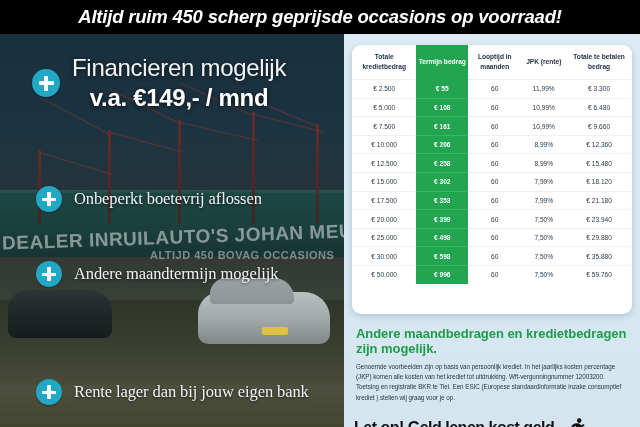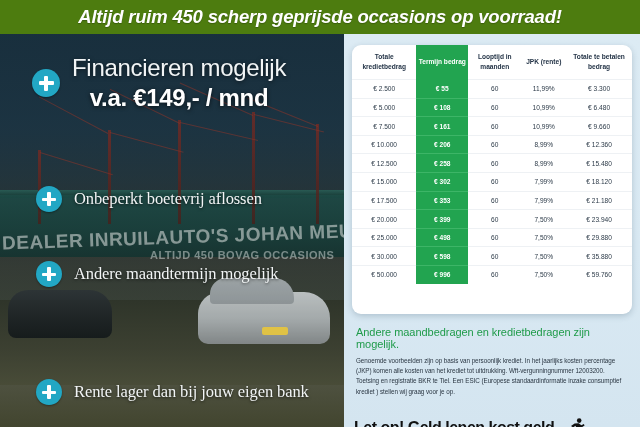--- a/index.html
+++ b/index.html
@@ -87,21 +87,21 @@
     white-space: nowrap;
     font-family: "Liberation Sans", sans-serif;
     user-select: none;
   }
   .sign-a { left: 2px; top: 226px; font-size: 19px; transform: rotate(-2deg); }
   .sign-b { left: 150px; top: 249px; font-size: 11px; color: rgba(220,226,224,0.5); }
 
   
   .banner {
     position: absolute; left: 0; top: 0; width: 640px; height: 34px;
-    background: #4d7c0f;
+    background: #000000;
     display: flex; align-items: center; justify-content: center;
   }
   .banner-text {
     color: #ffffff;
     font-size: 18.5px;
     font-weight: bold;
     font-style: italic;
     letter-spacing: -0.2px;
     text-shadow: 0 1px 1px rgba(0,0,0,.25);
     white-space: nowrap;
@@ -193,21 +193,21 @@
     background: #22a450; color: #ffffff !important;
     font-weight: bold;
     border-top: 1px solid #3db567 !important;
   }
   tr:first-child td.hl-cell { border-top: none !important; }
 
   .notes {
     position: absolute; left: 12px; top: 292px; width: 272px;
   }
   .notes-title {
-    color: #1f9b4a; font-size: 11px; font-weight: normal;
+    color: #1f9b4a; font-size: 13px; font-weight: bold;
     margin-bottom: 6px; letter-spacing: -0.05px;
   }
   .notes-body {
     color: #2a3642; font-size: 6.3px; line-height: 1.62;
     letter-spacing: -0.05px;
   }
   .warning {
     position: absolute; left: 10px; top: 384px; width: 280px;
     display: flex; align-items: center; gap: 5px;
   }

